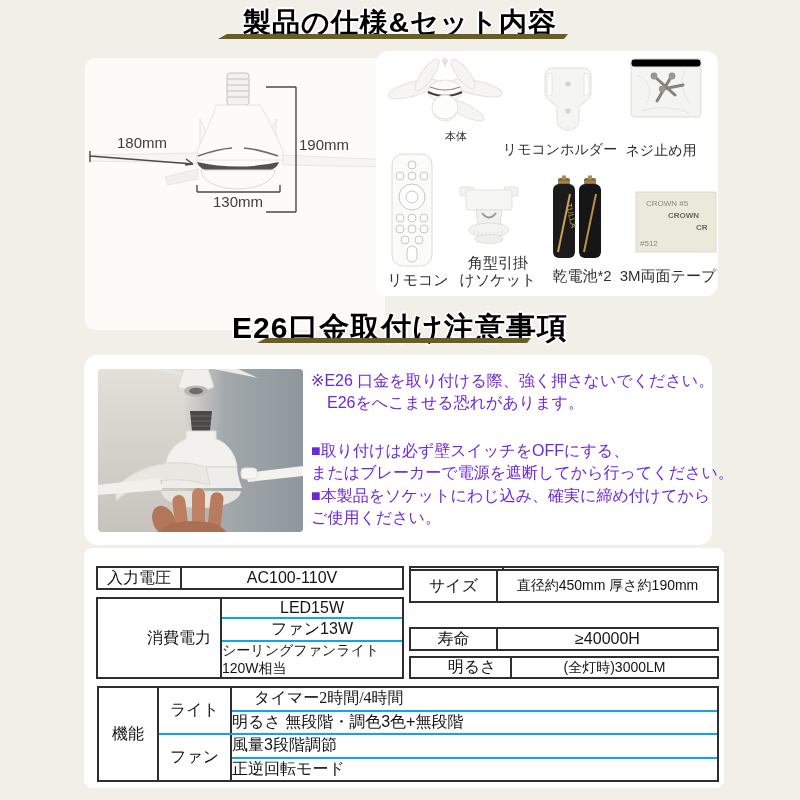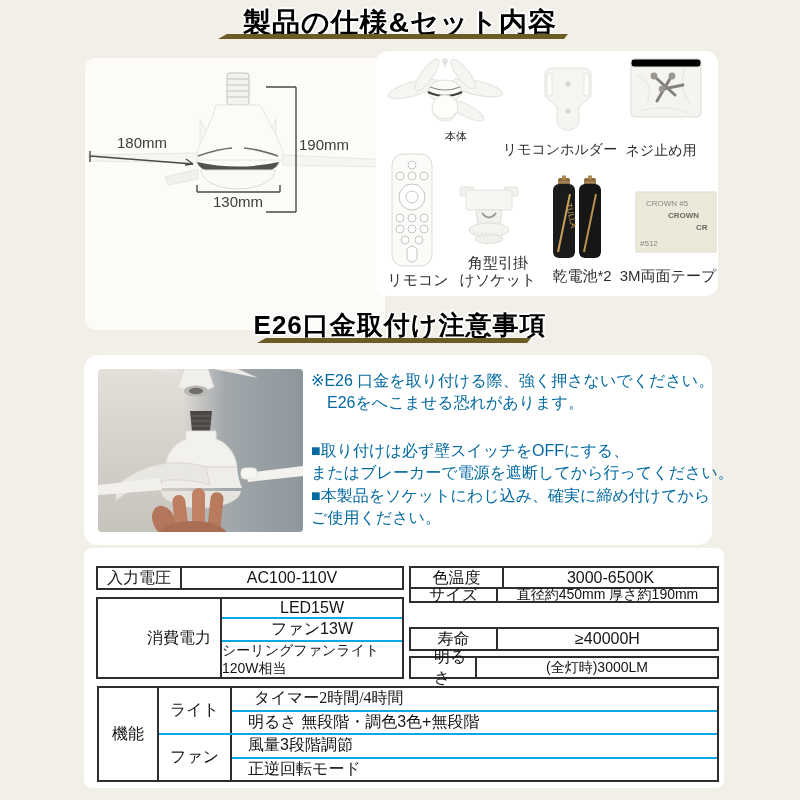--- a/index.html
+++ b/index.html
@@ -6,30 +6,30 @@
   #canvas{position:relative;width:800px;height:800px;background:#f1efe8;overflow:hidden;
           font-family:"Liberation Sans","DejaVu Sans",sans-serif;}
   .abs{position:absolute;}
   .card{position:absolute;background:#ffffff;border-radius:12px;}
   .hdg{position:absolute;left:0;right:0;text-align:center;font-weight:bold;color:#000000;
        letter-spacing:1px;white-space:nowrap;
        text-shadow:-2px 0 0 #fff,2px 0 0 #fff,0 -2px 0 #fff,0 2px 0 #fff,
                    -1px -1px 0 #fff,1px -1px 0 #fff,-1px 1px 0 #fff,1px 1px 0 #fff;}
   .bar{position:absolute;background:#6b5c26;clip-path:polygon(9px 0,100% 0,calc(100% - 4px) 100%,0 100%);}
   .ilabel{position:absolute;font-size:14px;color:#2e2e2e;text-align:center;line-height:16px;white-space:nowrap;}
-  .note{position:absolute;font-size:16px;color:#0369a1;white-space:nowrap;}
+  .note{position:absolute;font-size:16px;color:#6d28d9;white-space:nowrap;}
   .specbox{position:absolute;display:flex;background:#fff;border:2px solid #2e2e2e;
            box-sizing:border-box;color:#141414;font-size:16px;}
   .cell{display:flex;align-items:center;justify-content:center;box-sizing:border-box;}
   .lblc{border-right:2px solid #2e2e2e;flex:none;}
   .vcol{display:flex;flex-direction:column;flex:1;min-width:0;}
   .grp{display:flex;flex:1;min-height:0;}
   .row{flex:1;display:flex;align-items:center;justify-content:center;box-sizing:border-box;}
   .bb{border-bottom:2px solid #0ea5e9;}
-  .leftal{justify-content:flex-start;padding-left:16px;}
+  .leftal{justify-content:flex-start;}
   .sm{font-size:14px;}
   svg{display:block;}
 </style>
 </head>
 <body>
 
 <div id="canvas">
 
   <div class="hdg" style="top:4px;font-size:28px;">製品の仕様&amp;セット内容</div>
   <div class="bar" style="left:218px;top:34px;width:350px;height:5px;"></div>
@@ -178,21 +178,21 @@
 
   <svg class="abs" style="left:634px;top:190px;" width="84" height="64" viewBox="0 0 84 64">
     <rect x="2" y="2" width="80" height="60" fill="#ebe9da" stroke="#dcdacb"></rect>
     <text x="12" y="16" font-size="8" fill="#8a887f">CROWN #5</text>
     <text x="34" y="28" font-size="8" font-weight="bold" fill="#6b6960">CROWN</text>
     <text x="62" y="40" font-size="8" font-weight="bold" fill="#6b6960">CR</text>
     <text x="6" y="56" font-size="8" fill="#8a887f">#512</text>
   </svg>
   <div class="ilabel" style="left:618px;top:268px;width:100px;font-size:15px;">3M両面テープ</div>
 
-  <div class="hdg" style="top:308px;font-size:26px;">E26口金取付け注意事項</div>
+  <div class="hdg" style="top:308px;font-size:30px;">E26口金取付け注意事項</div>
   <div class="bar" style="left:257px;top:338px;width:274px;height:5px;"></div>
 
   <div class="card" style="left:84px;top:355px;width:628px;height:190px;border-radius:14px;"></div>
 
   <svg class="abs" style="left:98px;top:369px;border-radius:4px;" width="205" height="163" viewBox="0 0 205 163">
     <defs>
       <linearGradient id="pgA" x1="0" y1="0" x2="0" y2="1">
         <stop offset="0" stop-color="#e3dfd9"></stop>
         <stop offset="1" stop-color="#c6c3bd"></stop>
       </linearGradient>
@@ -258,32 +258,32 @@
 
   <div class="specbox" style="left:96px;top:597px;width:308px;height:82px;">
     <div class="cell lblc" style="width:84px;margin-left:40px;">消費電力</div>
     <div class="vcol">
       <div class="row bb">LED15W</div>
       <div class="row bb">ファン13W</div>
       <div class="row sm">シーリングファンライト120W相当</div>
     </div>
   </div>
 
-  <div class="specbox" style="left:409px;top:587px;width:310px;height:16px;">
+  <div class="specbox" style="left:409px;top:569px;width:310px;height:34px;">
     <div class="cell lblc" style="width:87px;">サイズ</div>
     <div class="cell sm" style="flex:1;">直径約450mm 厚さ約190mm</div>
   </div>
 
   <div class="specbox" style="left:409px;top:627px;width:310px;height:24px;">
     <div class="cell lblc" style="width:87px;">寿命</div>
     <div class="cell" style="flex:1;">≥40000H</div>
   </div>
 
   <div class="specbox" style="left:409px;top:656px;width:310px;height:23px;">
-    <div class="cell lblc" style="width:66px;padding-left:23px;">明るさ</div>
+    <div class="cell lblc" style="width:101px;padding-left:23px;">明るさ</div>
     <div class="cell sm" style="flex:1;">(全灯時)3000LM</div>
   </div>
 
   <div class="specbox" style="left:97px;top:686px;width:622px;height:96px;">
     <div class="cell lblc" style="width:60px;">機能</div>
     <div class="vcol">
       <div class="grp bb">
         <div class="cell lblc" style="width:73px;">ライト</div>
         <div class="vcol">
           <div class="row bb leftal" style="padding-left:22px;font-family:Liberation Serif, serif;">タイマー2時間/4時間</div>

